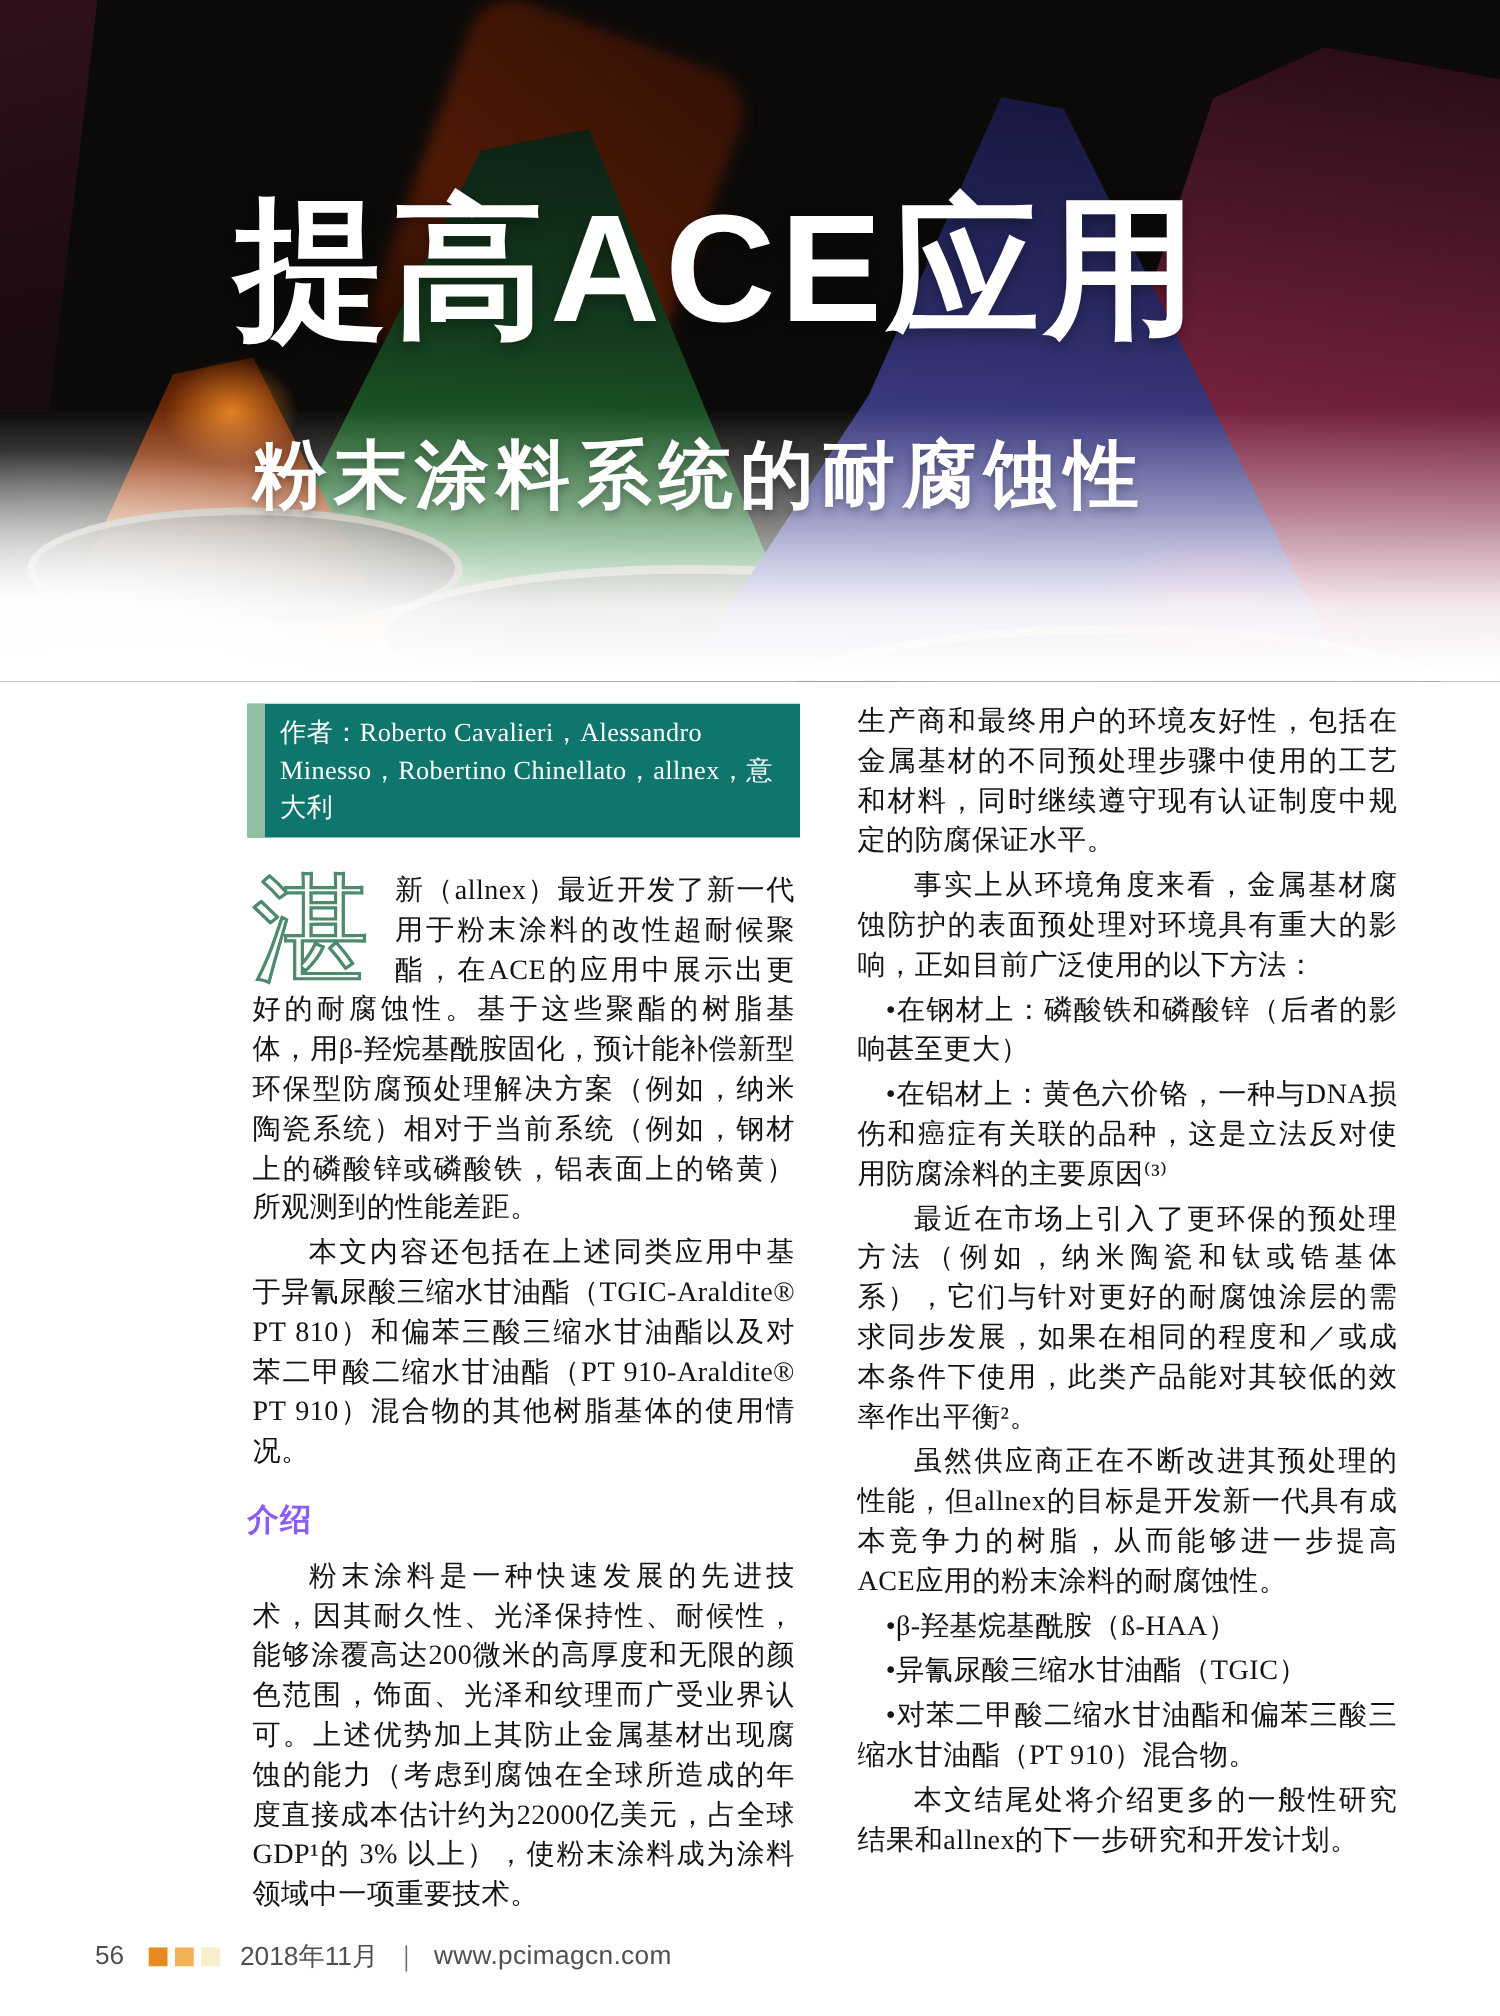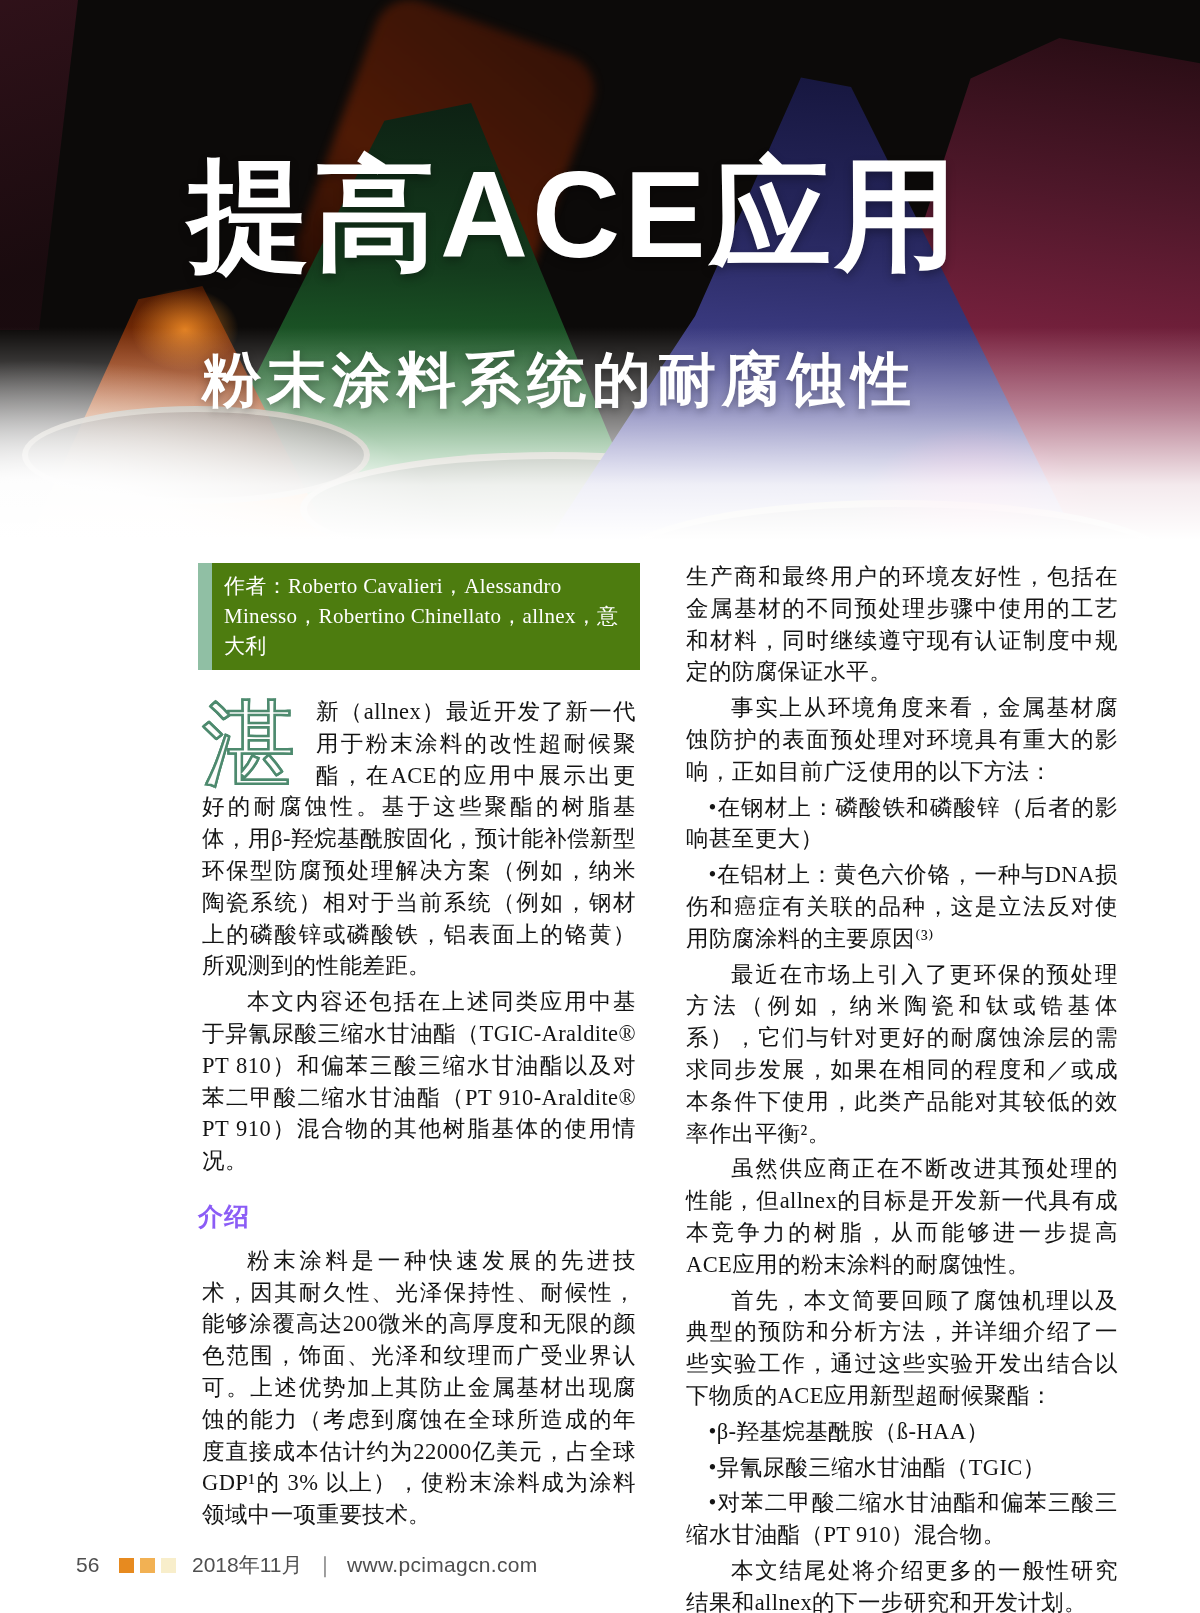--- a/index.html
+++ b/index.html
@@ -56,21 +56,21 @@
 
   
   .col{position:absolute;width:442px;font-size:22.5px;line-height:31.8px;
        text-align:justify;letter-spacing:.4px;color:#141414;}
   .col-left{left:198px;top:563px;}
   .col-right{left:682px;top:557px;width:440px;}
   .para{margin:4px;}
   .indent{text-indent:2em;}
   .bullet{text-indent:1em;}
 
-  .author-box{background:#4d7c0f;border-left:14px solid #90bfa4;color:#ffffff;
+  .author-box{background:#0f766e;border-left:14px solid #90bfa4;color:#ffffff;
     padding:8px 14px 9px 12px;font-size:21px;line-height:30px;text-align:left;
     letter-spacing:.3px;margin-bottom:26px;}
 
   .drop-cap{float:left;font-size:93px;line-height:88px;width:104px;margin:5px 10px 0 0;
     color:#fdfdfc;-webkit-text-stroke:2.5px #4d8a6e;
     text-shadow:1px 1px 0 #4d8a6e,-1px -1px 0 #4d8a6e,1px -1px 0 #4d8a6e,-1px 1px 0 #4d8a6e;}
 
   .section-heading{font-family:"Liberation Sans","DejaVu Sans",sans-serif;
     font-weight:700;font-size:25px;color:#8b5cf6;margin:24px 0 12px 0;
     text-align:left;letter-spacing:1px;}
@@ -123,21 +123,20 @@
 
   </div>
 
   <div class="col col-right">
     <p class="para">生产商和最终用户的环境友好性，包括在金属基材的不同预处理步骤中使用的工艺和材料，同时继续遵守现有认证制度中规定的防腐保证水平。</p>
     <p class="para indent">事实上从环境角度来看，金属基材腐蚀防护的表面预处理对环境具有重大的影响，正如目前广泛使用的以下方法：</p>
     <p class="para bullet">•在钢材上：磷酸铁和磷酸锌（后者的影响甚至更大）</p>
     <p class="para bullet">•在铝材上：黄色六价铬，一种与DNA损伤和癌症有关联的品种，这是立法反对使用防腐涂料的主要原因⁽³⁾</p>
     <p class="para indent">最近在市场上引入了更环保的预处理方法（例如，纳米陶瓷和钛或锆基体系），它们与针对更好的耐腐蚀涂层的需求同步发展，如果在相同的程度和／或成本条件下使用，此类产品能对其较低的效率作出平衡²。</p>
     <p class="para indent">虽然供应商正在不断改进其预处理的性能，但allnex的目标是开发新一代具有成本竞争力的树脂，从而能够进一步提高ACE应用的粉末涂料的耐腐蚀性。</p>
-    <p class="para indent">首先，本文简要回顾了腐蚀机理以及典型的预防和分析方法，并详细介绍了一些实验工作，通过这些实验开发出结合以下物质的ACE应用新型超耐候聚酯：</p>
     <p class="para bullet">•β-羟基烷基酰胺（ß-HAA）</p>
     <p class="para bullet">•异氰尿酸三缩水甘油酯（TGIC）</p>
     <p class="para bullet">•对苯二甲酸二缩水甘油酯和偏苯三酸三缩水甘油酯（PT 910）混合物。</p>
     <p class="para indent">本文结尾处将介绍更多的一般性研究结果和allnex的下一步研究和开发计划。</p>
   </div>
 
   <div class="footer">
     <span class="page-num">56</span>
     <span class="sq sq1"></span>
     <span class="sq sq2"></span>

